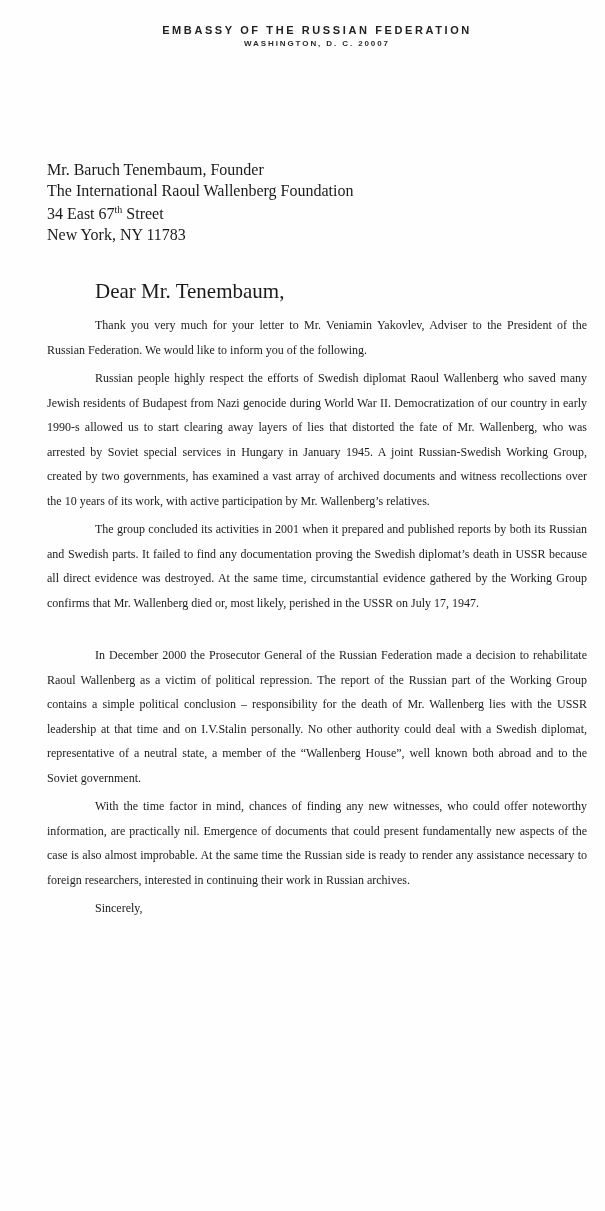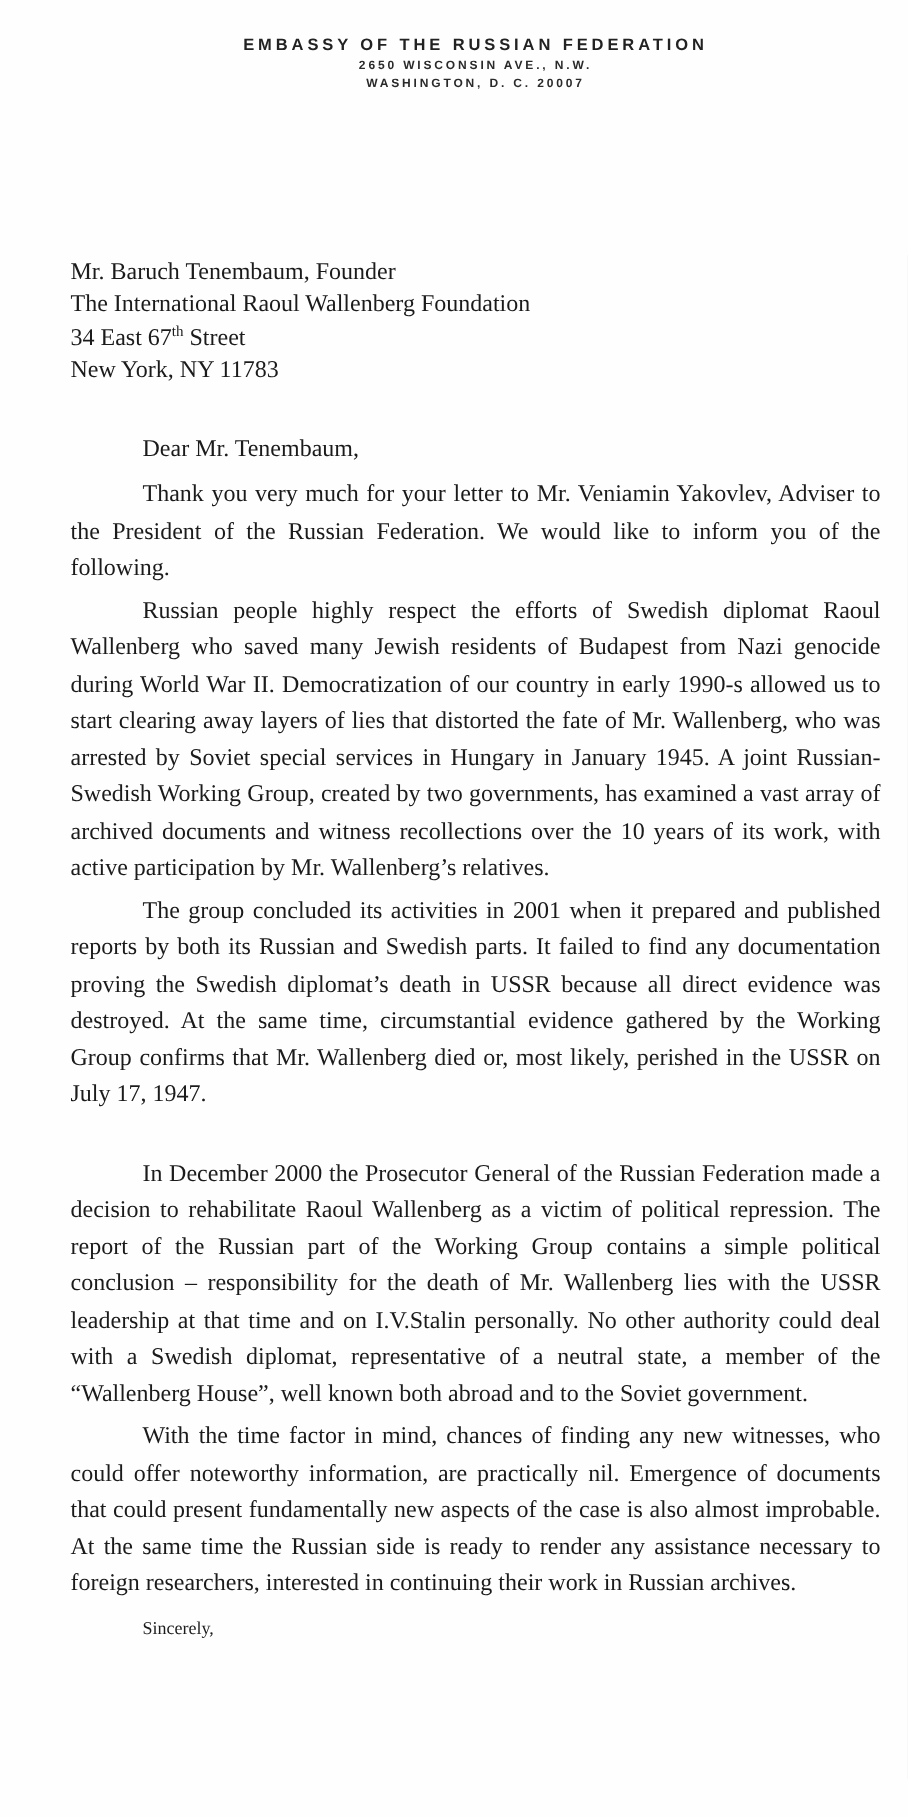--- a/index.html
+++ b/index.html
@@ -25,42 +25,41 @@
     font-size: 8px; font-weight: bold; letter-spacing: 1.9px;
     margin-top: 3px; color: #2a2a2a;
   }
   
   .recipient { margin-top: 111px; font-size: 16px; line-height: 21px; }
   .recipient .street { margin-top: 2px; }
   .recipient sup { font-size: 10px; vertical-align: super; line-height: 0; }
   
   .date-line { margin-top: 27px; text-align: right; font-size: 16px; }
   
-  .salutation { margin-top: 34px; text-indent: 48px; font-size: 16px; }
+  .salutation { margin-top: 34px; text-indent: 48px; font-size: 21px; }
   .para {
     margin: 4px 0 0 0;
-    font-size: 16px;
+    font-size: 12px;
     line-height: 24.5px;
     text-align: justify;
     text-indent: 48px;
   }
   .para:nth-of-type(1) { margin-top: 9px; }
   .para:nth-of-type(4) { margin-top: 28px; }
   .closing { margin-top: 4px; text-indent: 48px; font-size: 12px; line-height: 24.5px; }
   
   .sig-area { position: relative; margin-top: 20px; height: 160px; }
 </style>
 </head>
 <body>
 
 <div class="page">
 
   <header class="letterhead">
     <div class="lh-line1">EMBASSY OF THE RUSSIAN FEDERATION</div>
-    <div class="lh-line2">2650 WISCONSIN AVE., N.W.</div>
     <div class="lh-line3">WASHINGTON, D. C. 20007</div>
   </header>
 
   <section class="recipient">
     <div>Mr. Baruch Tenembaum, Founder</div>
     <div>The International Raoul Wallenberg Foundation</div>
     <div class="street"><span>34 East 67</span><sup>th</sup><span> Street</span></div>
     <div>New York, NY 11783</div>
   </section>
 

